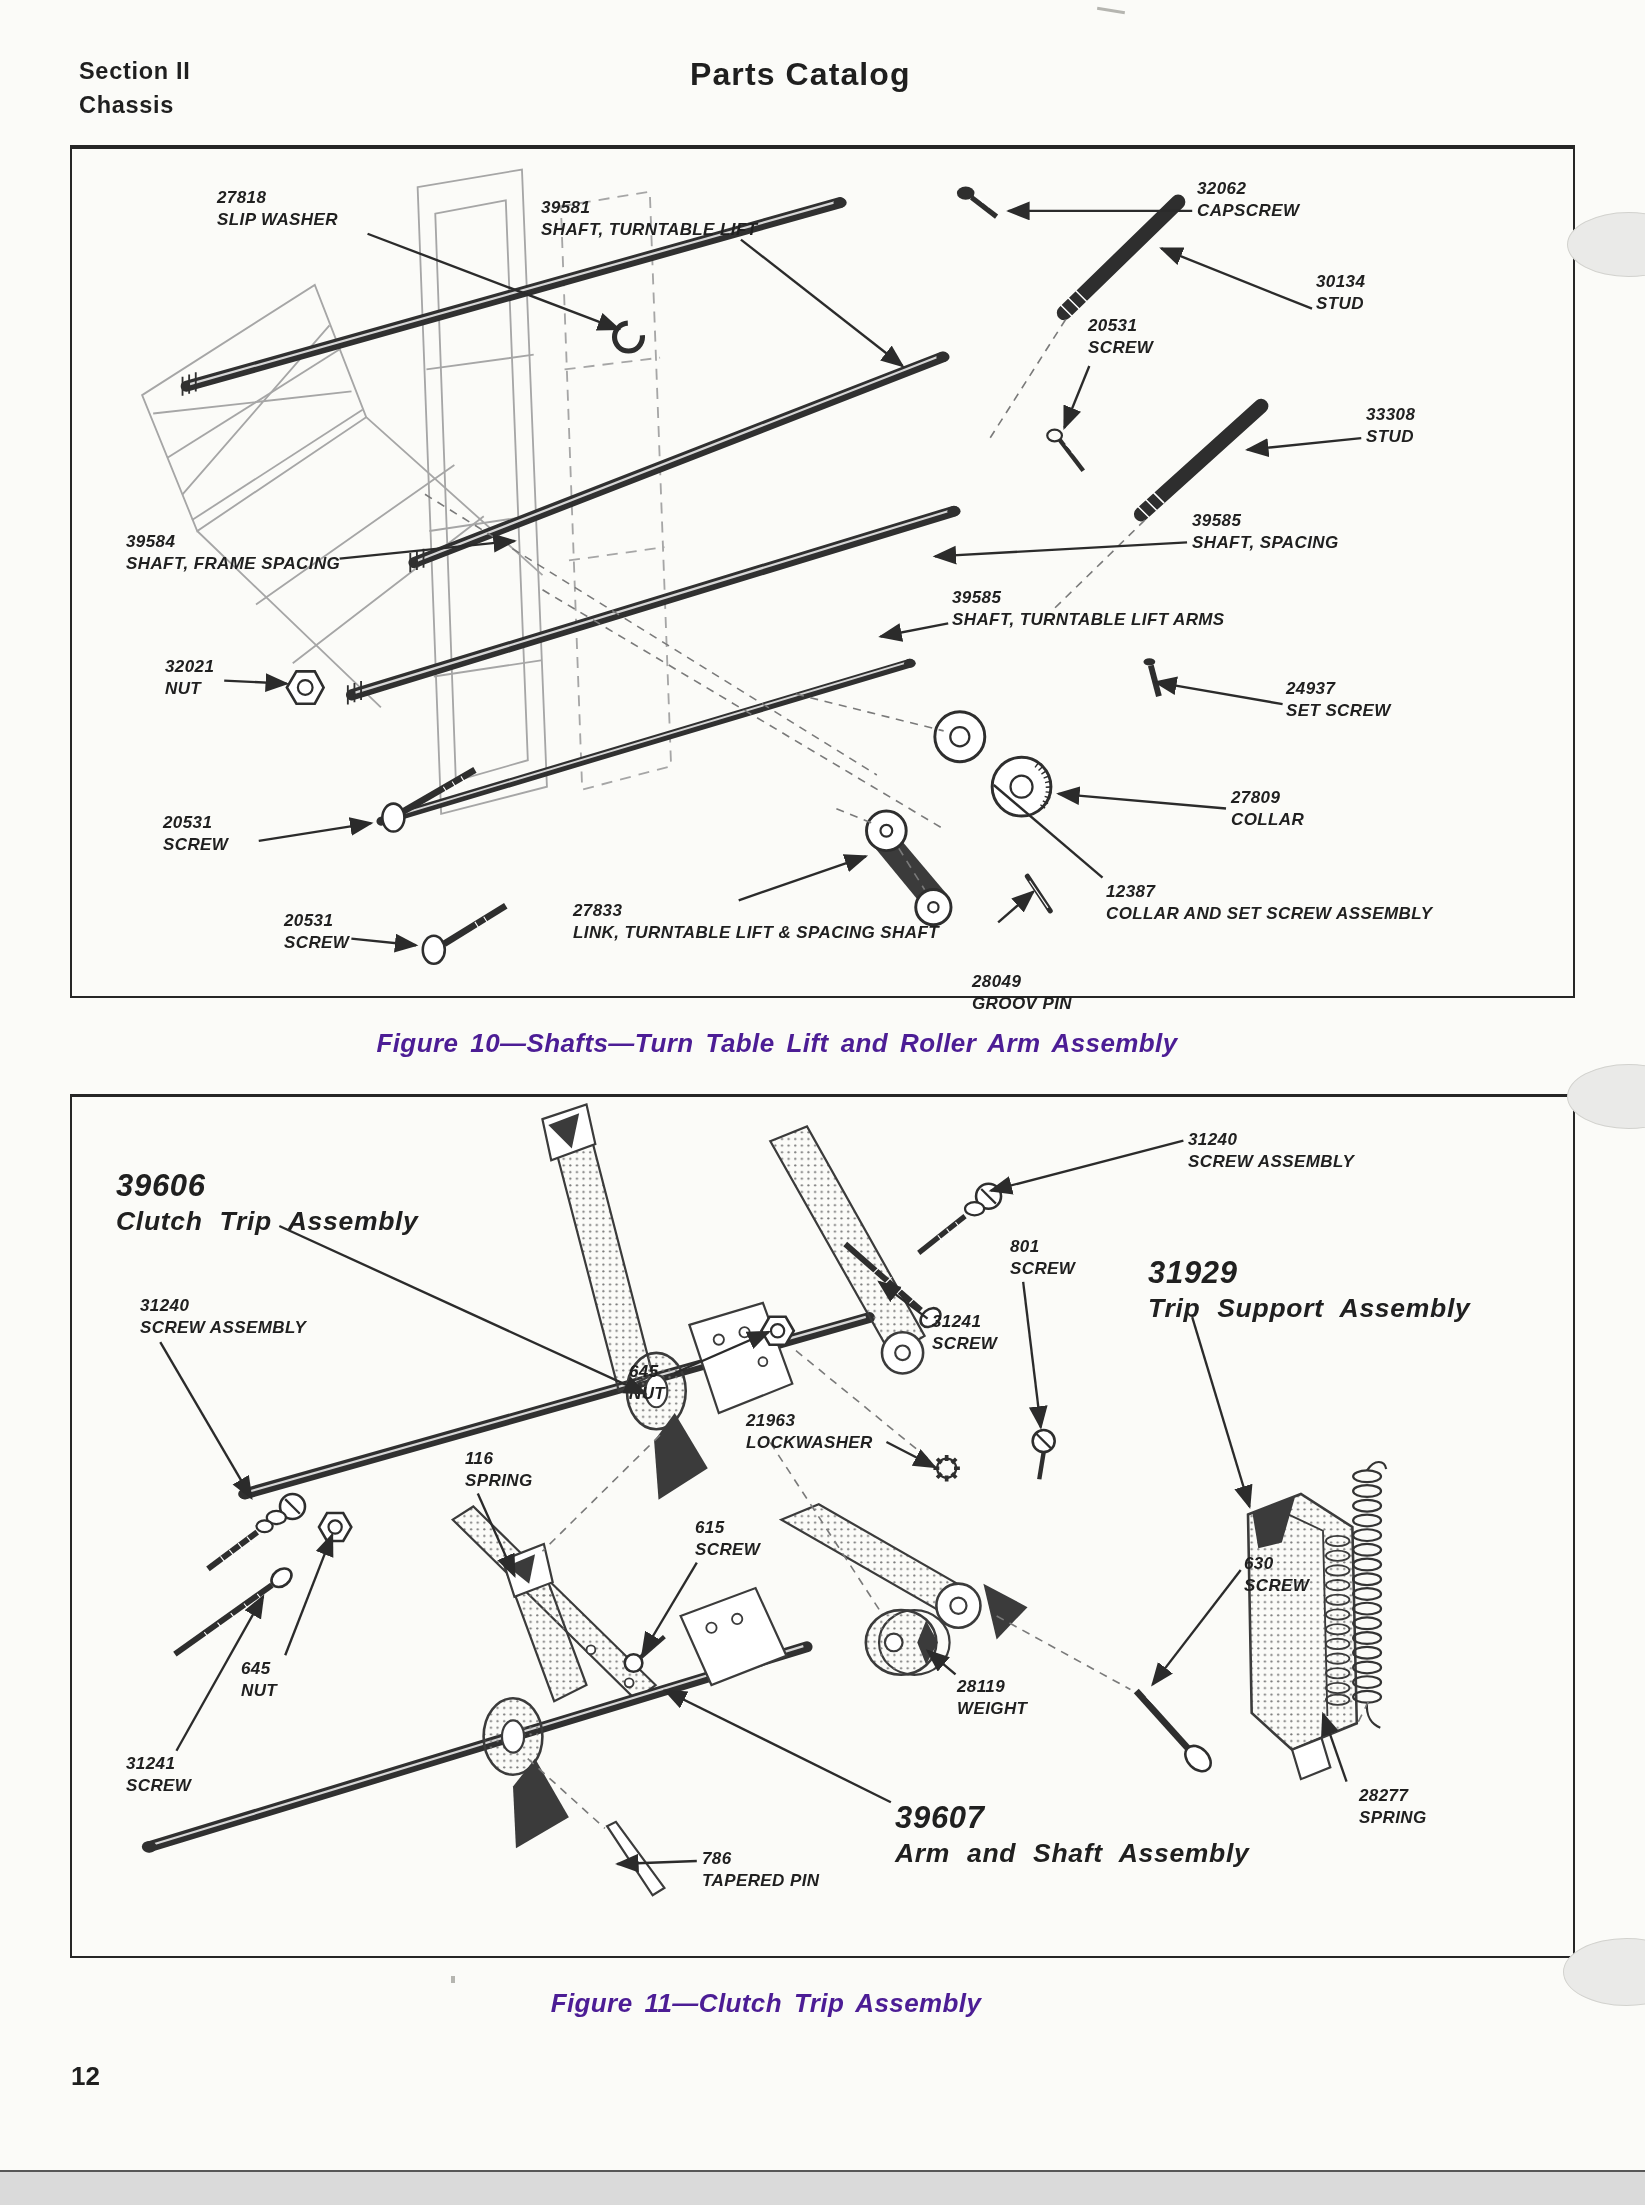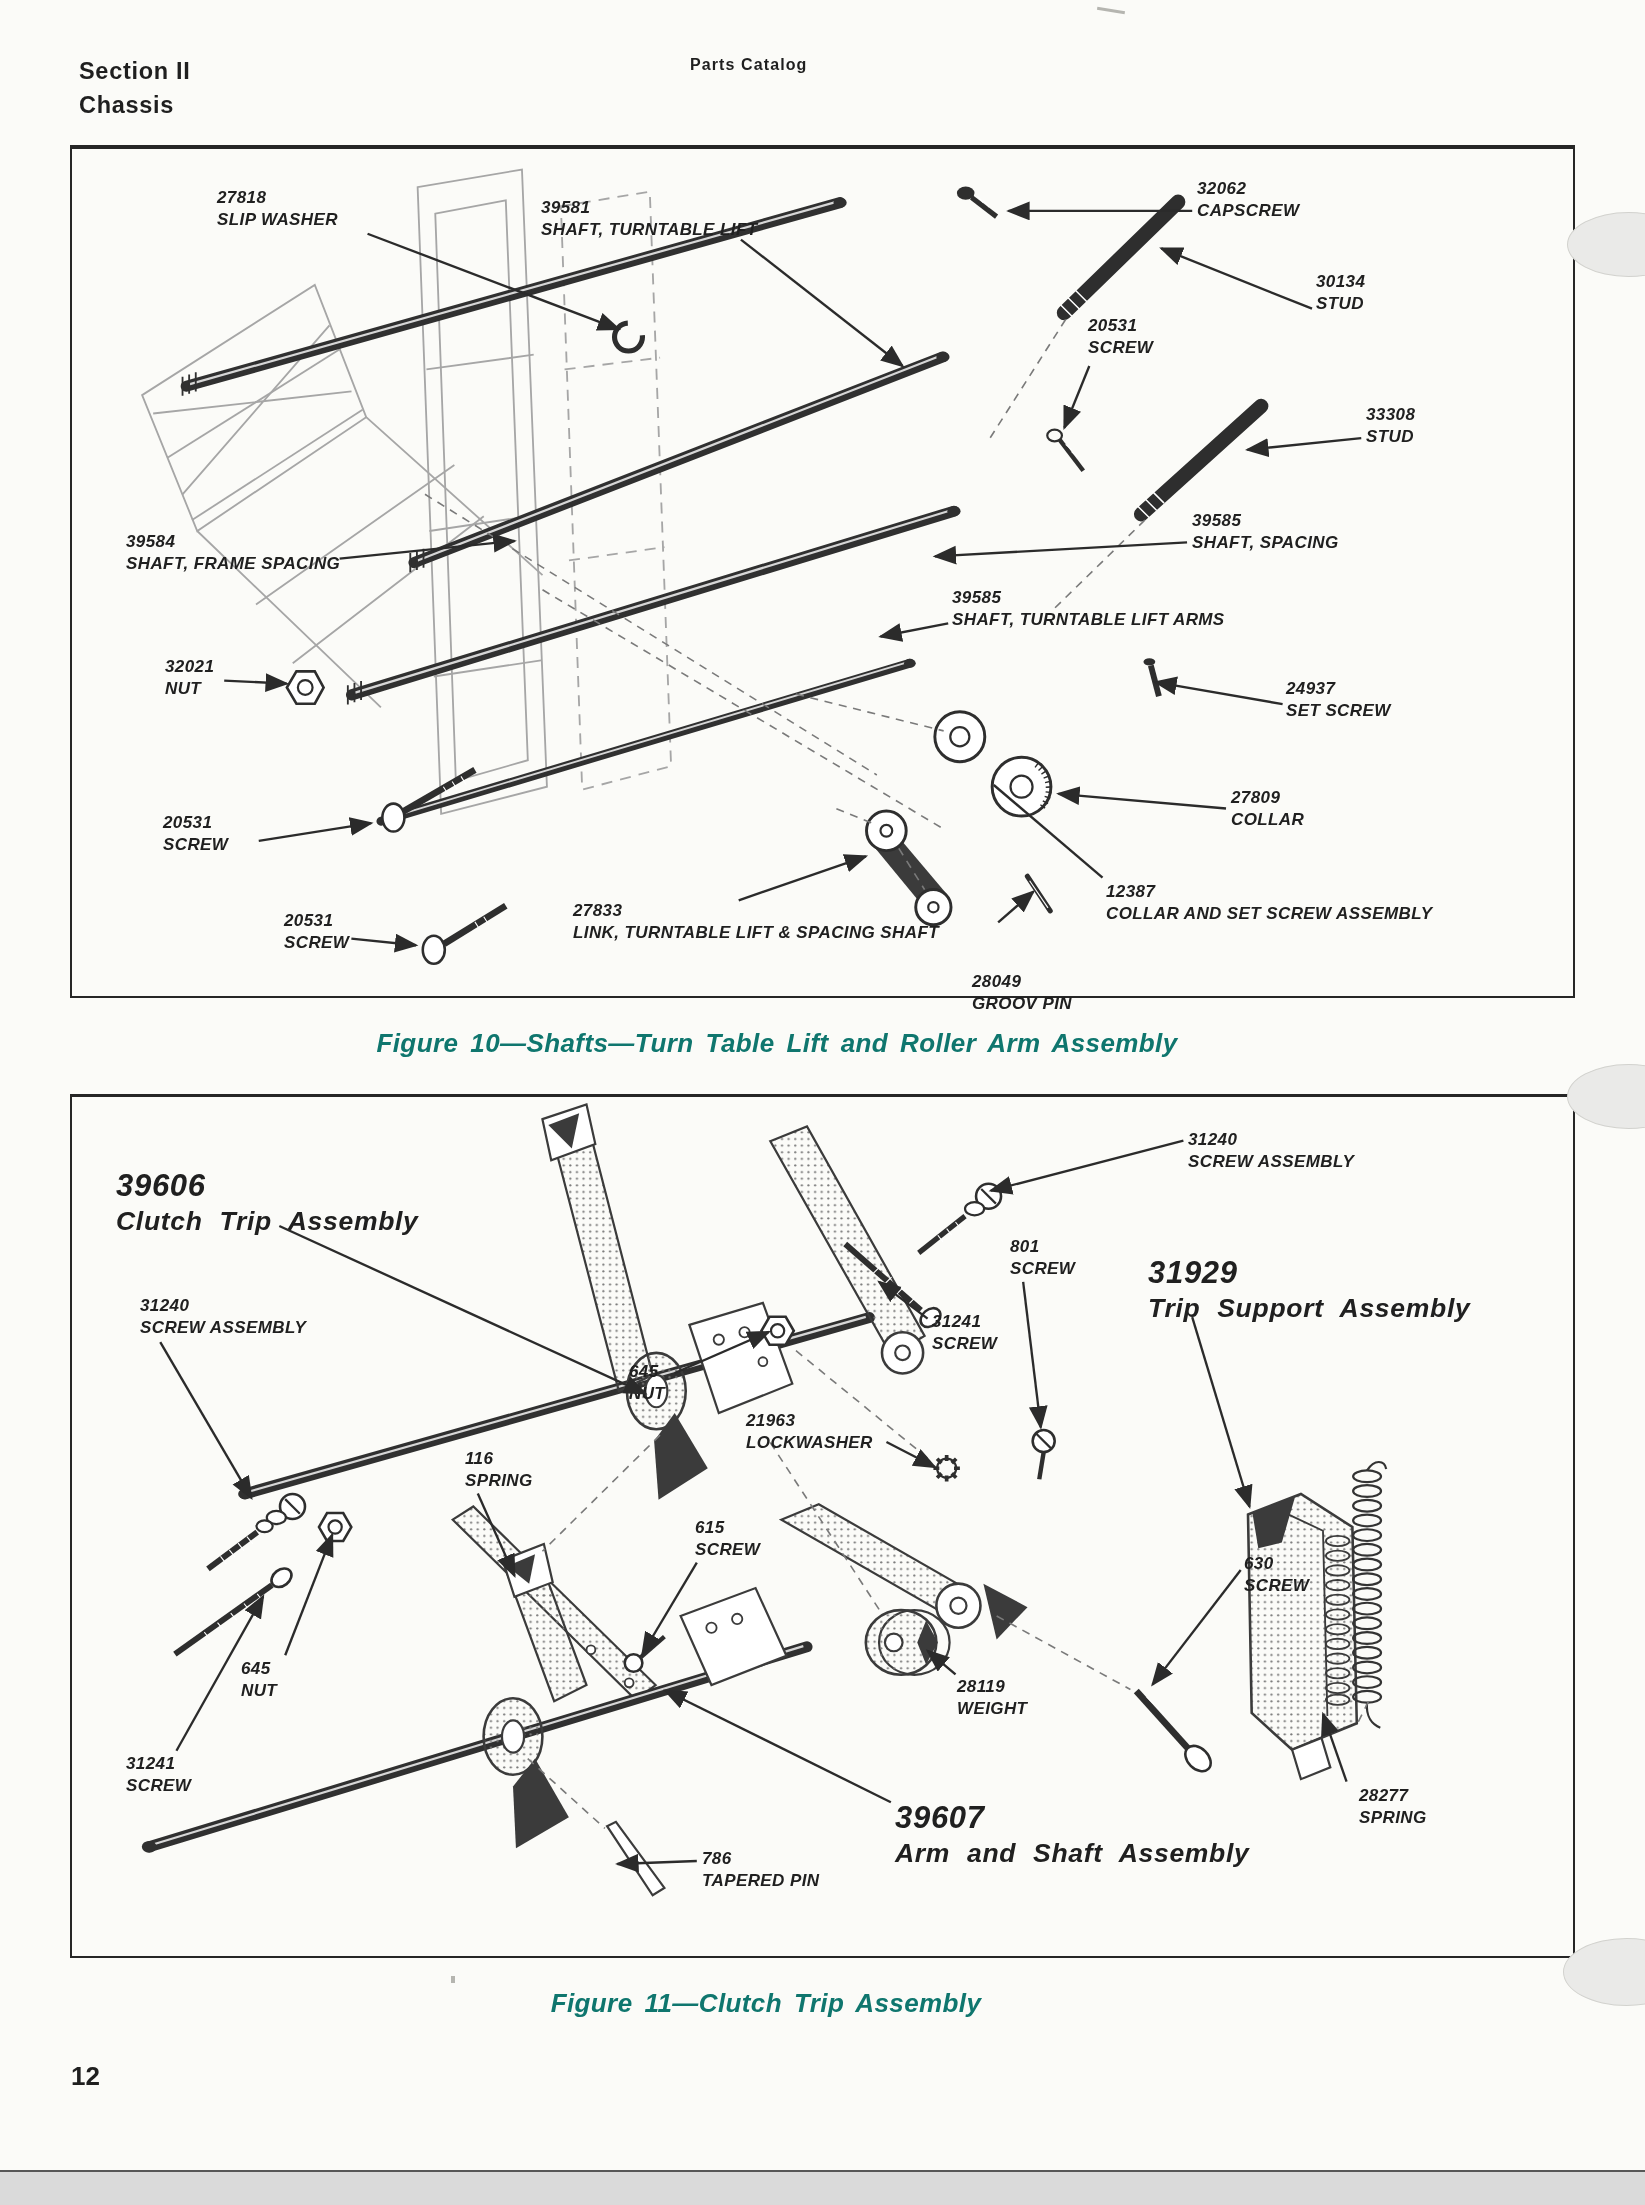--- a/index.html
+++ b/index.html
@@ -2,27 +2,27 @@
 <html style="--paper: #fbfbf8; --ink: #1f1f1f; --boxline: #262626; --strip: #dadada; --hole: #eaeae8;font-size:11.8px"><head>
 <meta charset="utf-8">
 <style>
   :root{
     --paper:#fbfbf8; --ink:#1f1f1f; --boxline:#262626; --strip:#dadada; --hole:#eaeae8;
   }
   html,body{margin:0;padding:0;background:#9a9a9a;}
   .page{position:relative;width:1645px;height:2205px;background:var(--paper);overflow:hidden;
         font-family:"Liberation Sans",sans-serif;color:var(--ink);}
   .hdr-left{position:absolute;left:79px;top:54px;font-weight:700;font-size:23.5px;line-height:34px;letter-spacing:0.7px;}
-  .hdr-title{position:absolute;left:690px;top:56px;font-weight:700;font-size:16px;letter-spacing:1.1px;}
+  .hdr-title{position:absolute;left:690px;top:56px;font-weight:700;font-size:32px;letter-spacing:1.1px;}
   .figure-box{position:absolute;border:2.9px solid var(--boxline);background:transparent;}
   #fig10-box{left:70px;top:145px;width:1501px;height:847px;border-top-width:4.4px;}
   #fig11-box{left:70px;top:1094px;width:1501px;height:859px;border-top-width:3.7px;}
   .figure-box svg{position:absolute;left:0;top:0;}
   .caption{position:absolute;transform:translateX(-50%);font-style:italic;font-weight:700;
-           font-size:26px;letter-spacing:0.4px;white-space:nowrap;color:#0f766e;word-spacing:4.4px;}
+           font-size:26px;letter-spacing:0.4px;white-space:nowrap;color:#4c1d95;word-spacing:4.4px;}
   #cap10{left:777px;top:1028px;}
   #cap11{left:766px;top:1988px;}
   .page-num{position:absolute;left:71px;top:2061px;font-weight:700;font-size:26px;}
   .plabel{position:absolute;font-weight:700;font-size:17px;line-height:22px;letter-spacing:0.4px;
           color:#202020;white-space:nowrap;font-style:italic;}
   .plabel .pnum{display:block;}
   .plabel .pname{display:block;}
   .phead{font-style:italic;}
   .phead .pnum{font-size:31px;line-height:37px;letter-spacing:0.7px;}
   .phead .pname{font-size:26.5px;line-height:34px;letter-spacing:0.7px;word-spacing:8.8px;}

